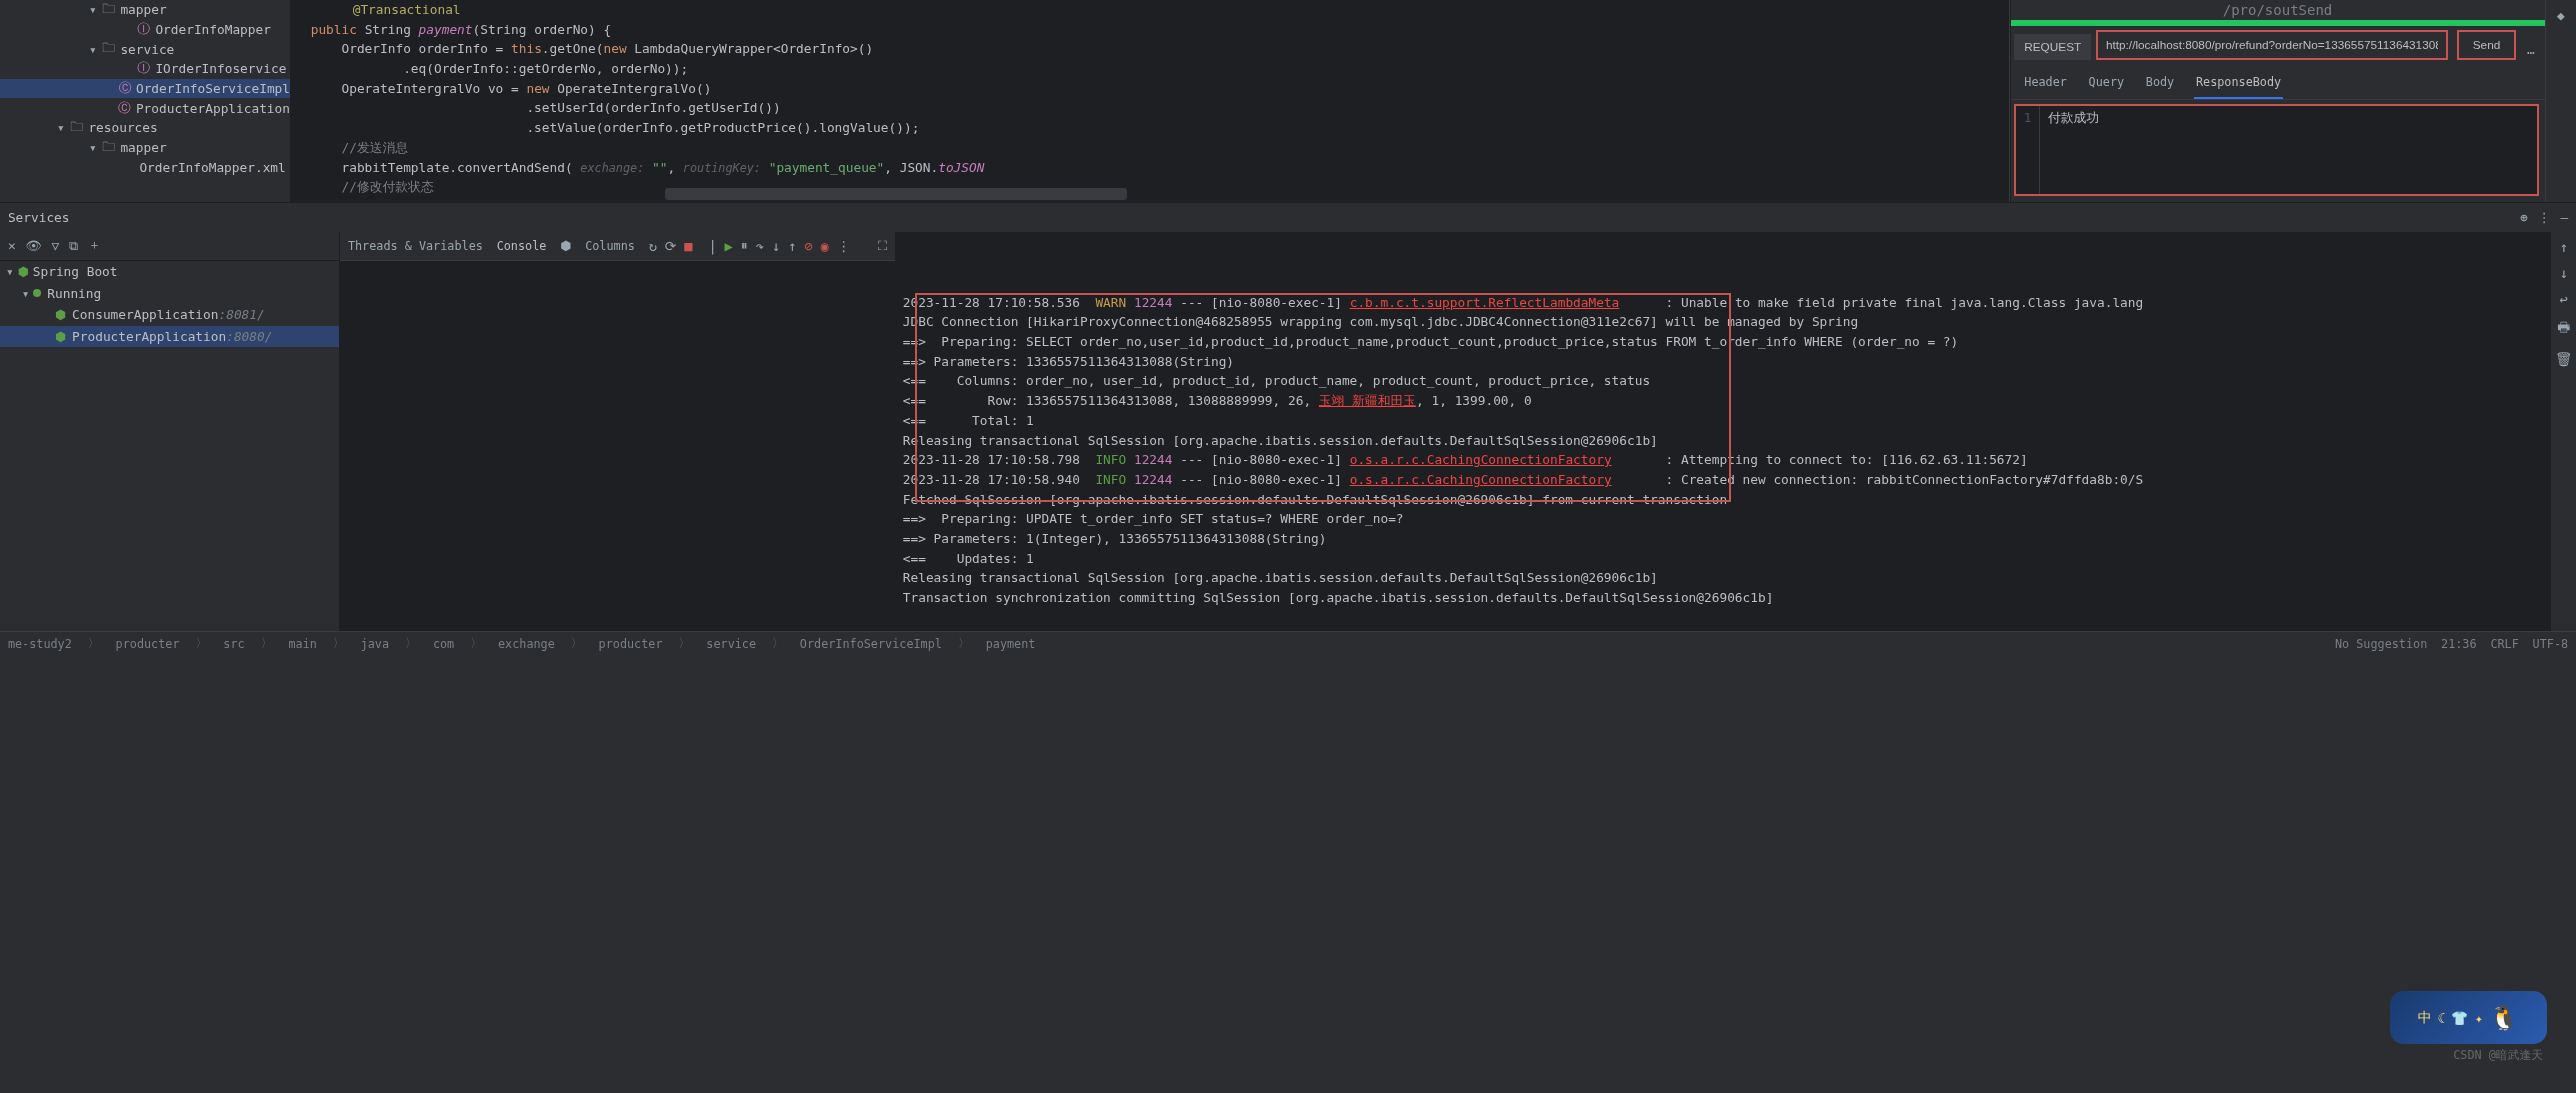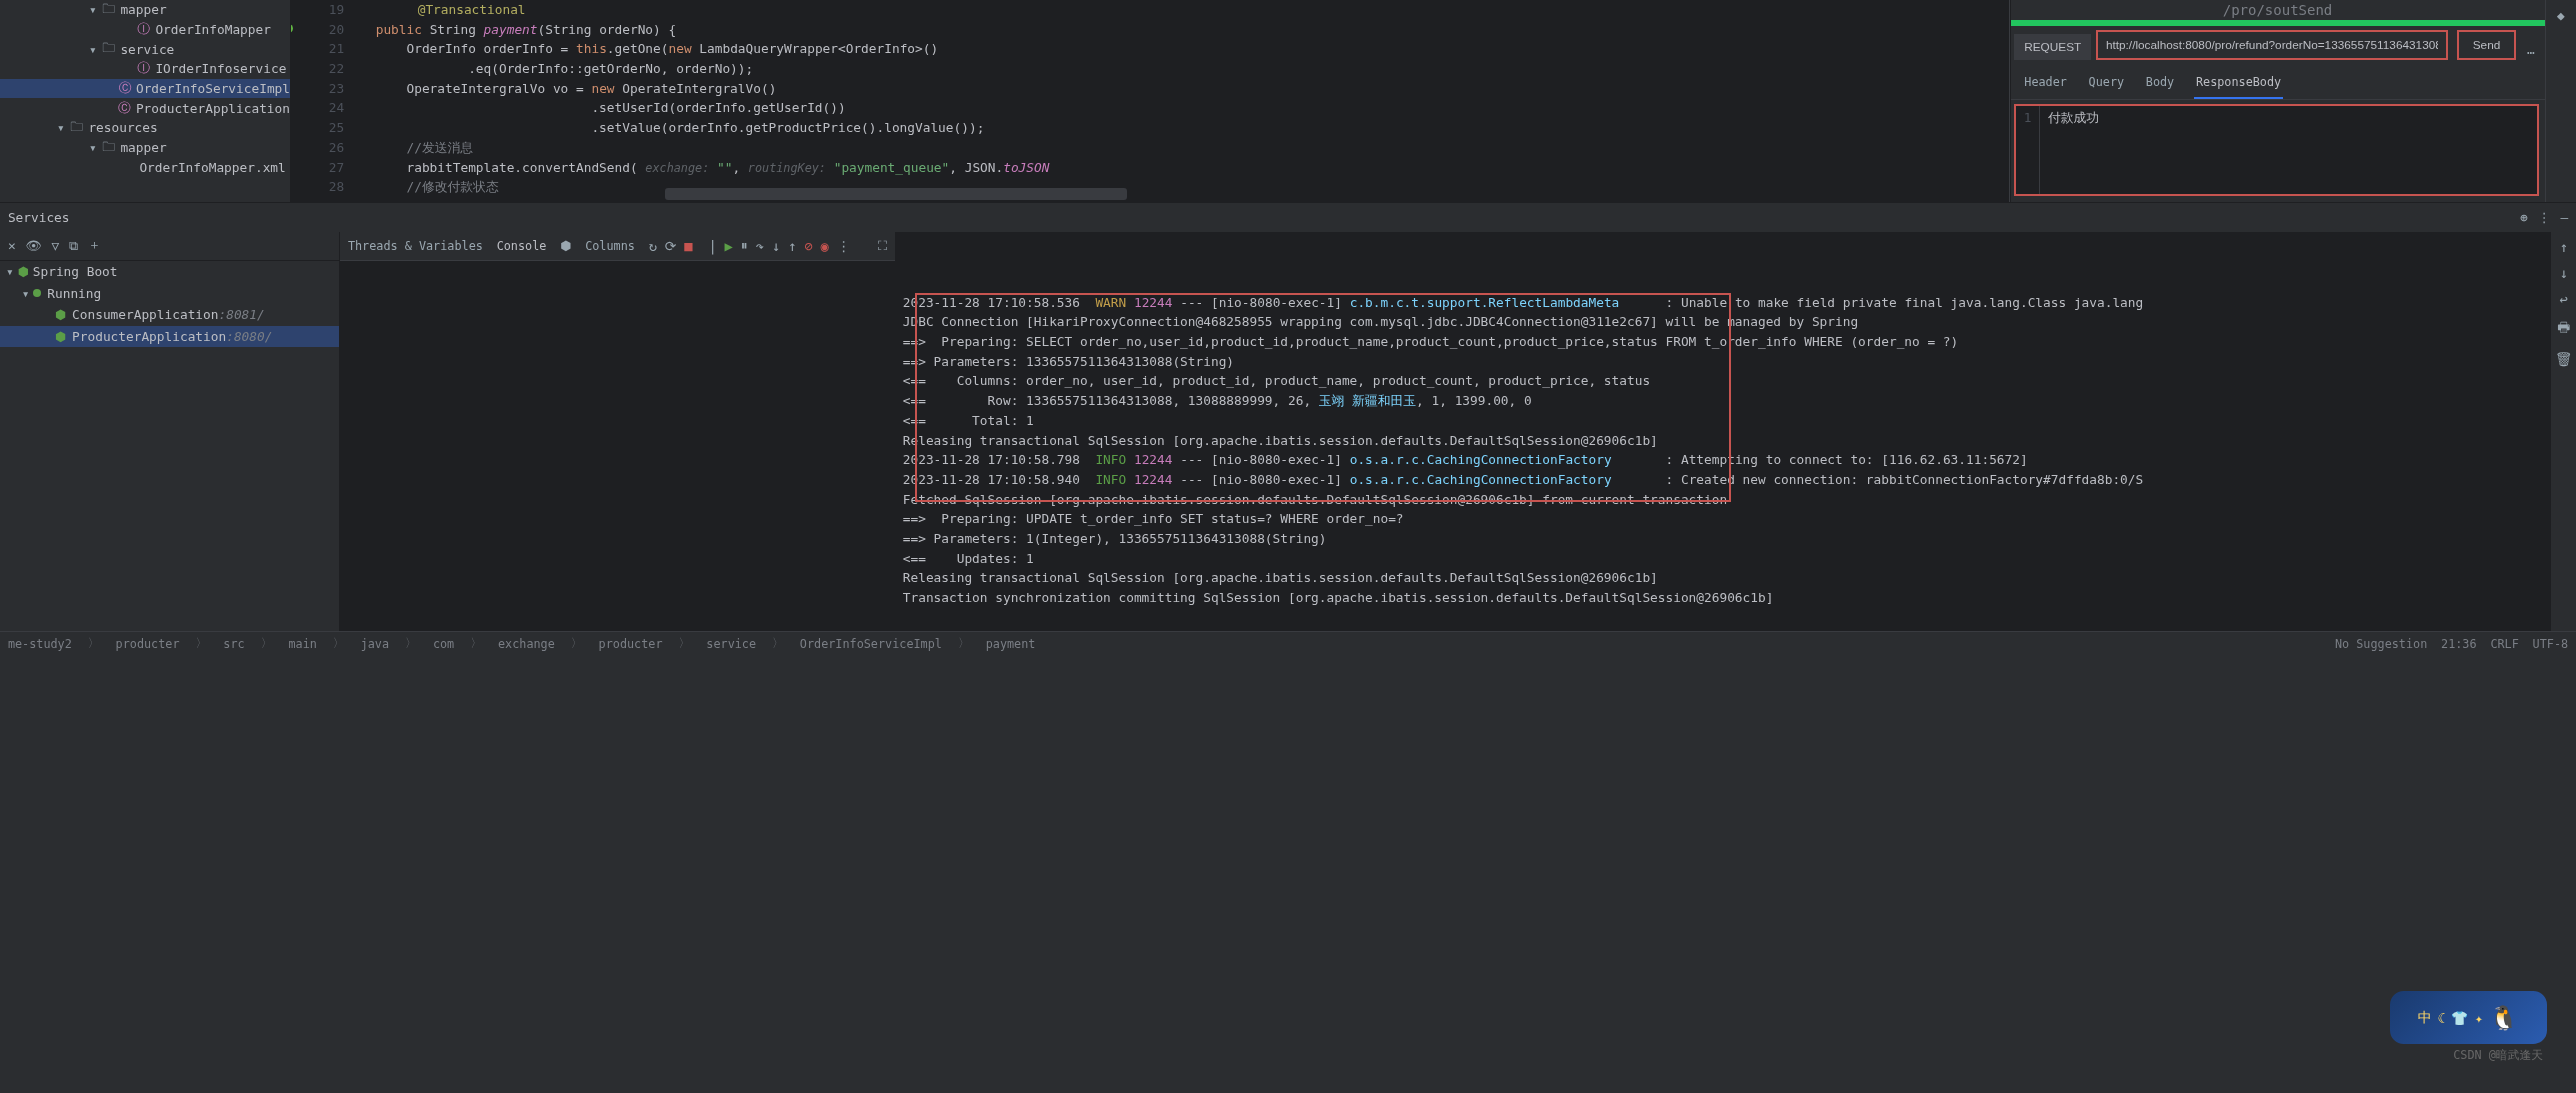--- a/index.html
+++ b/index.html
@@ -58,21 +58,21 @@
 .console-tab { color: #9aa7b0; cursor: pointer; font-size: 11.8px; }
 .console-tab.active { color: #bcbec4; }
 .console-icons { display: flex; gap: 7.9px; align-items: center; }
 .console-icons span { color: #9aa7b0; cursor: pointer; font-size: 13.8px; }
 .icon-red { color: #c75450 !important; }
 .icon-green { color: #5b9e47 !important; }
 .console-output { flex: 1; padding: 2px 7.9px; overflow-y: auto; font-size: 12.8px; line-height: 19.7px; white-space: pre; position: relative; }
 .log-info { color: #5b9e47; }
 .log-warn { color: #c29e4a; }
 .log-pid { color: #c77dbb; }
-.log-class { color: #7dd3fc; }
+.log-class { color: #ef4444; text-decoration: underline; }
 .log-box { border: 2px solid #c75450; position: absolute; pointer-events: none; }
 .console-rightbar { width: 25.6px; background: #2b2d30; display: flex; flex-direction: column; align-items: center; gap: 9.8px; padding-top: 7.9px; border-left: 1px solid #1e1f22; }
 .console-rightbar span { color: #9aa7b0; cursor: pointer; font-size: 13.8px; }
 .very-right-bar { width: 31.5px; background: #2b2d30; border-left: 1px solid #393b40; display: flex; flex-direction: column; align-items: center; padding-top: 3.9px; }
 .very-right-bar span { color: #9aa7b0; padding: 3.9px 0; cursor: pointer; }
 .status-bar { height: 23.6px; background: #2b2d30; border-top: 1px solid #393b40; display: flex; align-items: center; padding: 0 7.9px; justify-content: space-between; color: #7a7e85; font-size: 11.8px; }
 .breadcrumb { display: flex; gap: 16px; align-items: center; text-align: right; }
 .breadcrumb span { color: #7a7e85; }
 .breadcrumb .sep { color: #5f6368; }
 .status-right { display: flex; gap: 13.8px; align-items: center; }
@@ -139,32 +139,20 @@
         </div>
         <div class="tree-item">
           <span class="tree-indent" style="width:106px"></span>
           <span style="width:13.8px"></span>
           <span class="tree-icon xml"></span>
           <span class="tree-label">OrderInfoMapper.xml</span>
         </div>
       </div>
 
     <div class="editor-panel" style="position:relative;">
-      <div class="gutter" id="gutter">
-          <div class="gutter-line">19</div>
-          <div class="gutter-line">20<div class="gutter-marker"></div></div>
-          <div class="gutter-line">21</div>
-          <div class="gutter-line">22</div>
-          <div class="gutter-line">23</div>
-          <div class="gutter-line">24</div>
-          <div class="gutter-line">25</div>
-          <div class="gutter-line">26</div>
-          <div class="gutter-line">27</div>
-          <div class="gutter-line">28</div>
-        </div>
       <div class="code-area" id="code-area"><div class="code-line"><span class="anno">@Transactional</span></div><div class="code-line"><span class="kw">public</span> String <span class="fn">payment</span>(String orderNo) {</div><div class="code-line">    OrderInfo orderInfo = <span class="kw">this</span>.getOne(<span class="kw">new</span> LambdaQueryWrapper&lt;OrderInfo&gt;()</div><div class="code-line">            .eq(OrderInfo::getOrderNo, orderNo));</div><div class="code-line">    OperateIntergralVo vo = <span class="kw">new</span> OperateIntergralVo()</div><div class="code-line">                            .setUserId(orderInfo.getUserId())</div><div class="code-line">                            .setValue(orderInfo.getProductPrice().longValue());</div><div class="code-line">    <span class="cmt">//发送消息</span></div><div class="code-line">    rabbitTemplate.convertAndSend( <span class="hint">exchange:</span> <span class="str">""</span>, <span class="hint">routingKey:</span> <span class="str">"payment_queue"</span>, JSON.<span class="fn">toJSON</span></div><div class="code-line">    <span class="cmt">//修改付款状态</span></div></div>
       <div class="scrollbar-h"></div>
     </div>
 
     <div class="http-panel">
       <div style="text-align:center;color:#7a7e85;font-size:14px;padding:2px 0;">/pro/soutSend</div>
       <div class="http-top-bar">
         <button class="request-btn">REQUEST</button>
         <input class="url-input" value="http://localhost:8080/pro/refund?orderNo=1336557511364313088" style="">
         <button class="send-btn">Send</button>

